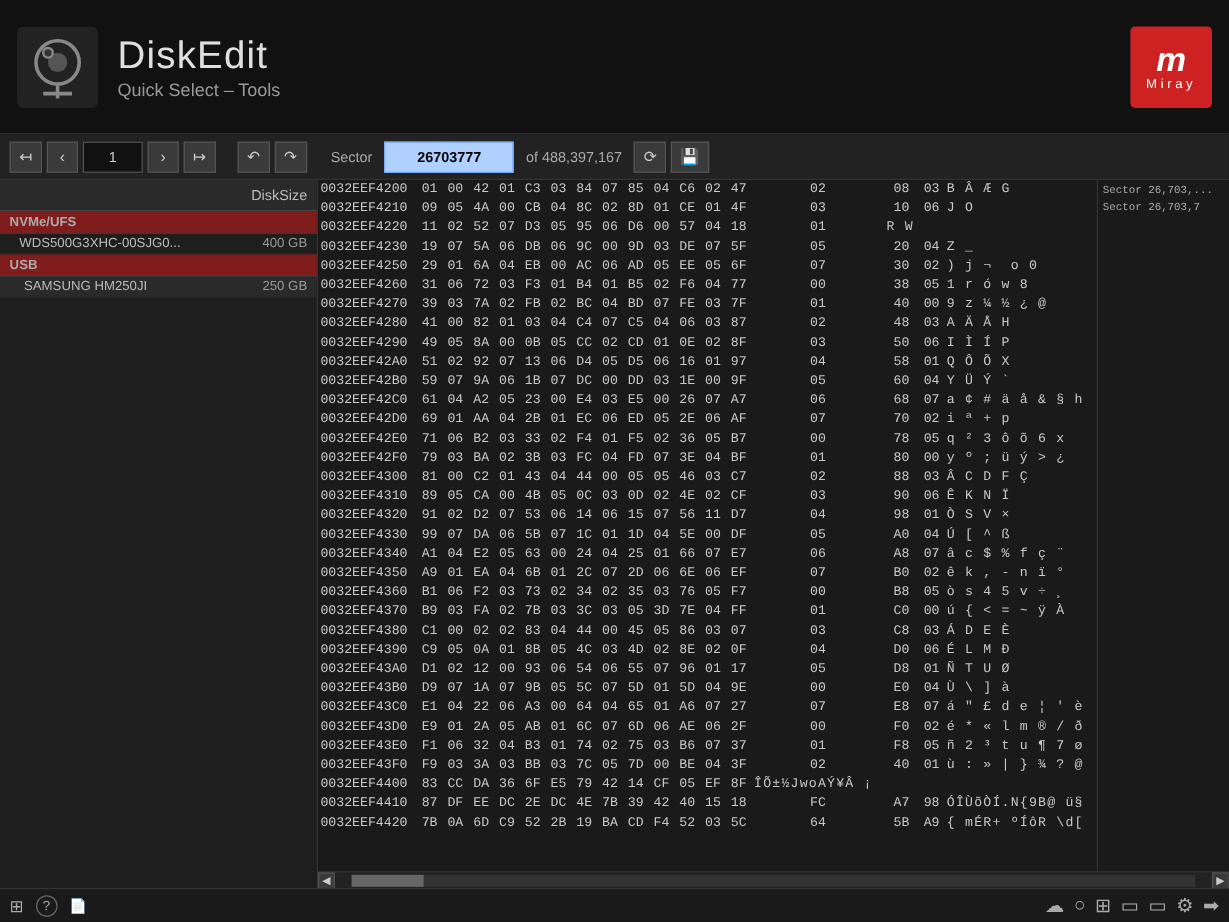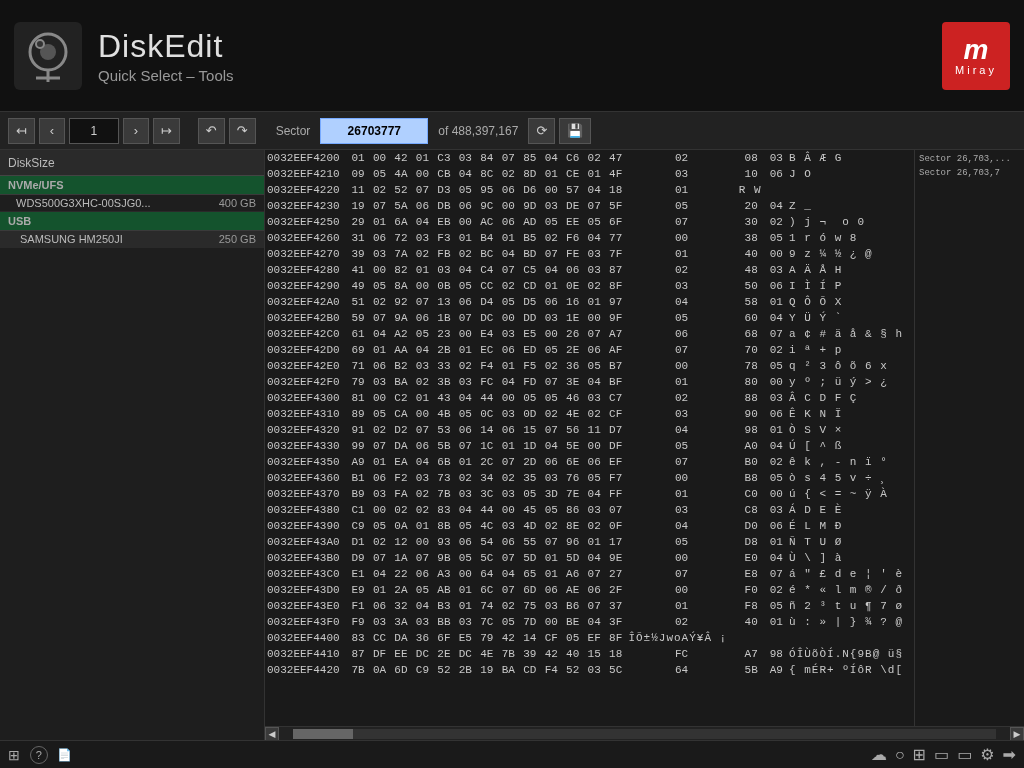--- a/index.html
+++ b/index.html
@@ -150,30 +150,30 @@
     #sidebar {
       width: 265px;
       background: #1e1e1e;
       border-right: 1px solid #333;
       display: flex;
       flex-direction: column;
       flex-shrink: 0;
     }
     #disk-header {
       display: flex;
-      justify-content: flex-start;
+      justify-content: flex-end;
       align-items: center;
       background: #2a2a2a;
       border-bottom: 1px solid #444;
       padding: 3px 8px;
       height: 26px;
     }
     #disk-header span { color: #bbb; font-size: 12px; }
     .disk-group-label {
-      background: #14532d;
+      background: #7f1d1d;
       color: #aaa;
       font-size: 11px;
       font-weight: bold;
       padding: 3px 8px;
       border-bottom: 1px solid #3a3a3a;
     }
     .disk-item {
       display: flex;
       justify-content: space-between;
       padding: 2px 8px 2px 16px;
@@ -756,20 +756,40 @@
                 <td class="hex-byte">04</td>
                 <td class="hex-byte">5E</td>
                 <td class="hex-byte dim">00</td>
                 <td class="hex-byte">DF</td>
                 <td class="hex-byte">05</td>
                 <td class="hex-byte">A0</td>
                 <td class="hex-byte">04</td>
                 <td class="ascii-col"> Ú [    ^ ß &nbsp; </td>
               </tr>
               <tr>
+                <td class="addr">0032EEF4340</td>
+                <td class="hex-byte">A1</td>
+                <td class="hex-byte">04</td>
+                <td class="hex-byte">E2</td>
+                <td class="hex-byte">05</td>
+                <td class="hex-byte">63</td>
+                <td class="hex-byte dim">00</td>
+                <td class="hex-byte">24</td>
+                <td class="hex-byte">04</td>
+                <td class="hex-byte">25</td>
+                <td class="hex-byte">01</td>
+                <td class="hex-byte">66</td>
+                <td class="hex-byte">07</td>
+                <td class="hex-byte">E7</td>
+                <td class="hex-byte">06</td>
+                <td class="hex-byte">A8</td>
+                <td class="hex-byte">07</td>
+                <td class="ascii-col"> â c $ % f ç ¨ </td>
+              </tr>
+              <tr>
                 <td class="addr">0032EEF4350</td>
                 <td class="hex-byte">A9</td>
                 <td class="hex-byte">01</td>
                 <td class="hex-byte">EA</td>
                 <td class="hex-byte">04</td>
                 <td class="hex-byte">6B</td>
                 <td class="hex-byte">01</td>
                 <td class="hex-byte">2C</td>
                 <td class="hex-byte">07</td>
                 <td class="hex-byte">2D</td>

